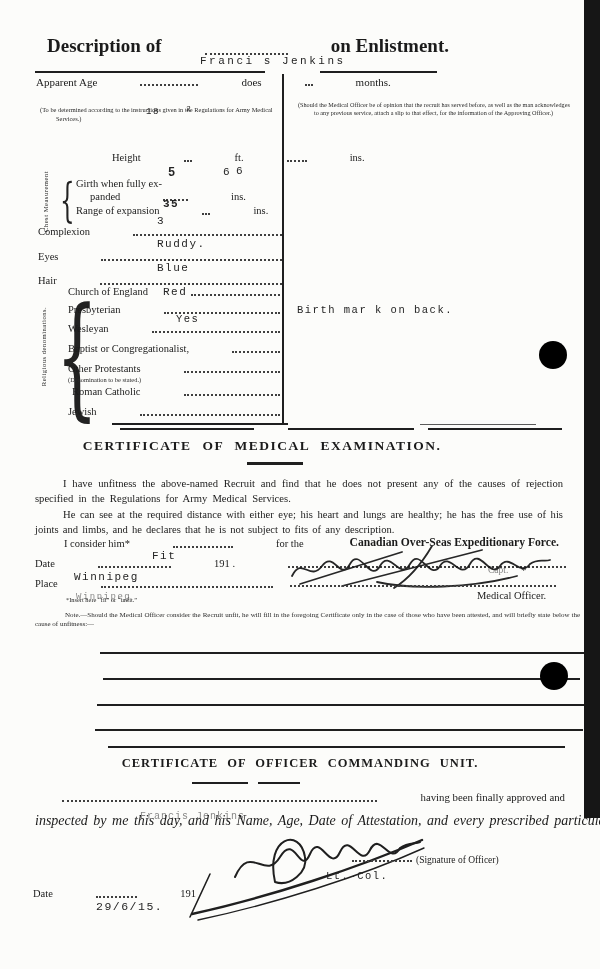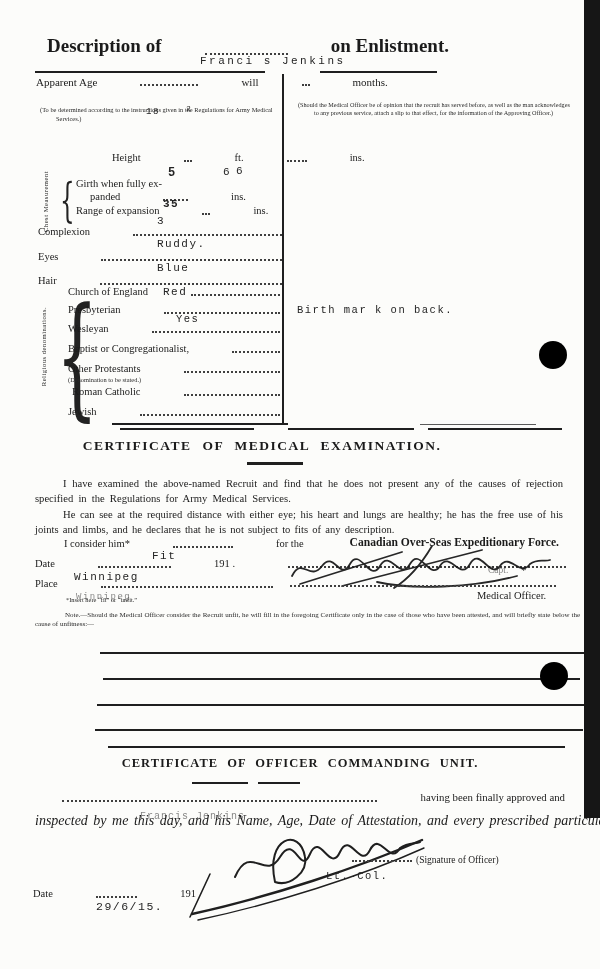--- a/index.html
+++ b/index.html
@@ -43,21 +43,21 @@
   <div class="typed" style="left:200px;top:55px;font-size:11px;letter-spacing:2.5px;">Franci s Jenkins</div>
 
   <div class="hline" style="left:35px;top:71px;width:230px;height:2px;"></div>
   <div class="hline" style="left:320px;top:71px;width:117px;height:2px;"></div>
 
   <div class="hline" style="left:282px;top:74px;width:2px;height:351px;"></div>
 
   <div class="row" style="left:36px;top:76px;width:246px;font-size:11px;">
     <span class="lbl">Apparent Age</span>
     <span class="dots" style="flex:0 0 58px;"></span>
-    <span class="lbl">will</span>
+    <span class="lbl">does</span>
     <span class="dots"></span>
     <span class="lbl">months.</span>
   </div>
   <div class="note hang" style="left:40px;top:106px;width:238px;">(To be determined according to the instructions given in the Regulations for Army Medical Services.)</div>
   <div class="typed" style="left:146px;top:107px;font-size:9px;">18</div>
   <div class="typed" style="left:186px;top:104px;font-size:8px;">2</div>
 
   <div class="row" style="left:112px;top:152px;width:136px;align-items:flex-end;">
     <span class="lbl">Height</span>
     <span class="dots"></span>
@@ -144,21 +144,21 @@
 
   <div class="hline" style="left:112px;top:423px;width:176px;height:2px;"></div>
   <div class="fadeline" style="left:420px;top:424px;width:116px;height:1px;"></div>
   <div class="hline" style="left:120px;top:428px;width:134px;height:1.5px;"></div>
   <div class="hline" style="left:288px;top:428px;width:126px;height:1.5px;"></div>
   <div class="hline" style="left:428px;top:428px;width:134px;height:1.5px;"></div>
 
   <div class="heading" style="left:0;top:438px;width:524px;font-size:13.5px;letter-spacing:1.5px;word-spacing:6px;">CERTIFICATE  OF  MEDICAL  EXAMINATION.</div>
   <div class="hline" style="left:247px;top:462px;width:56px;height:2.5px;"></div>
 
-  <div class="para" style="left:35px;top:476px;width:528px;text-indent:28px;word-spacing:2.5px;">I have examined the above-named Recruit and find that he does not present any of the causes of rejection specified in the Regulations for Army Medical Services.</div>
+  <div class="para" style="left:35px;top:476px;width:528px;text-indent:28px;word-spacing:2.5px;">I have unfitness the above-named Recruit and find that he does not present any of the causes of rejection specified in the Regulations for Army Medical Services.</div>
   <div class="para" style="left:35px;top:507px;width:528px;text-indent:28px;word-spacing:1.5px;">He can see at the required distance with either eye; his heart and lungs are healthy; he has the free use of his joints and limbs, and he declares that he is not subject to fits of any description.</div>
 
   <div class="row" style="left:64px;top:537px;width:410px;">
     <span class="lbl">I consider him*</span>
     <span class="dots" style="flex:0 0 60px;"></span>
     <span class="lbl">for the</span>
     <span class="lbl" style="font-weight:700;font-size:11.6px;margin-left:5px;">Canadian Over-Seas Expeditionary Force.</span>
   </div>
   <div class="typed" style="left:152px;top:550px;font-size:11px;">Fit</div>
 

